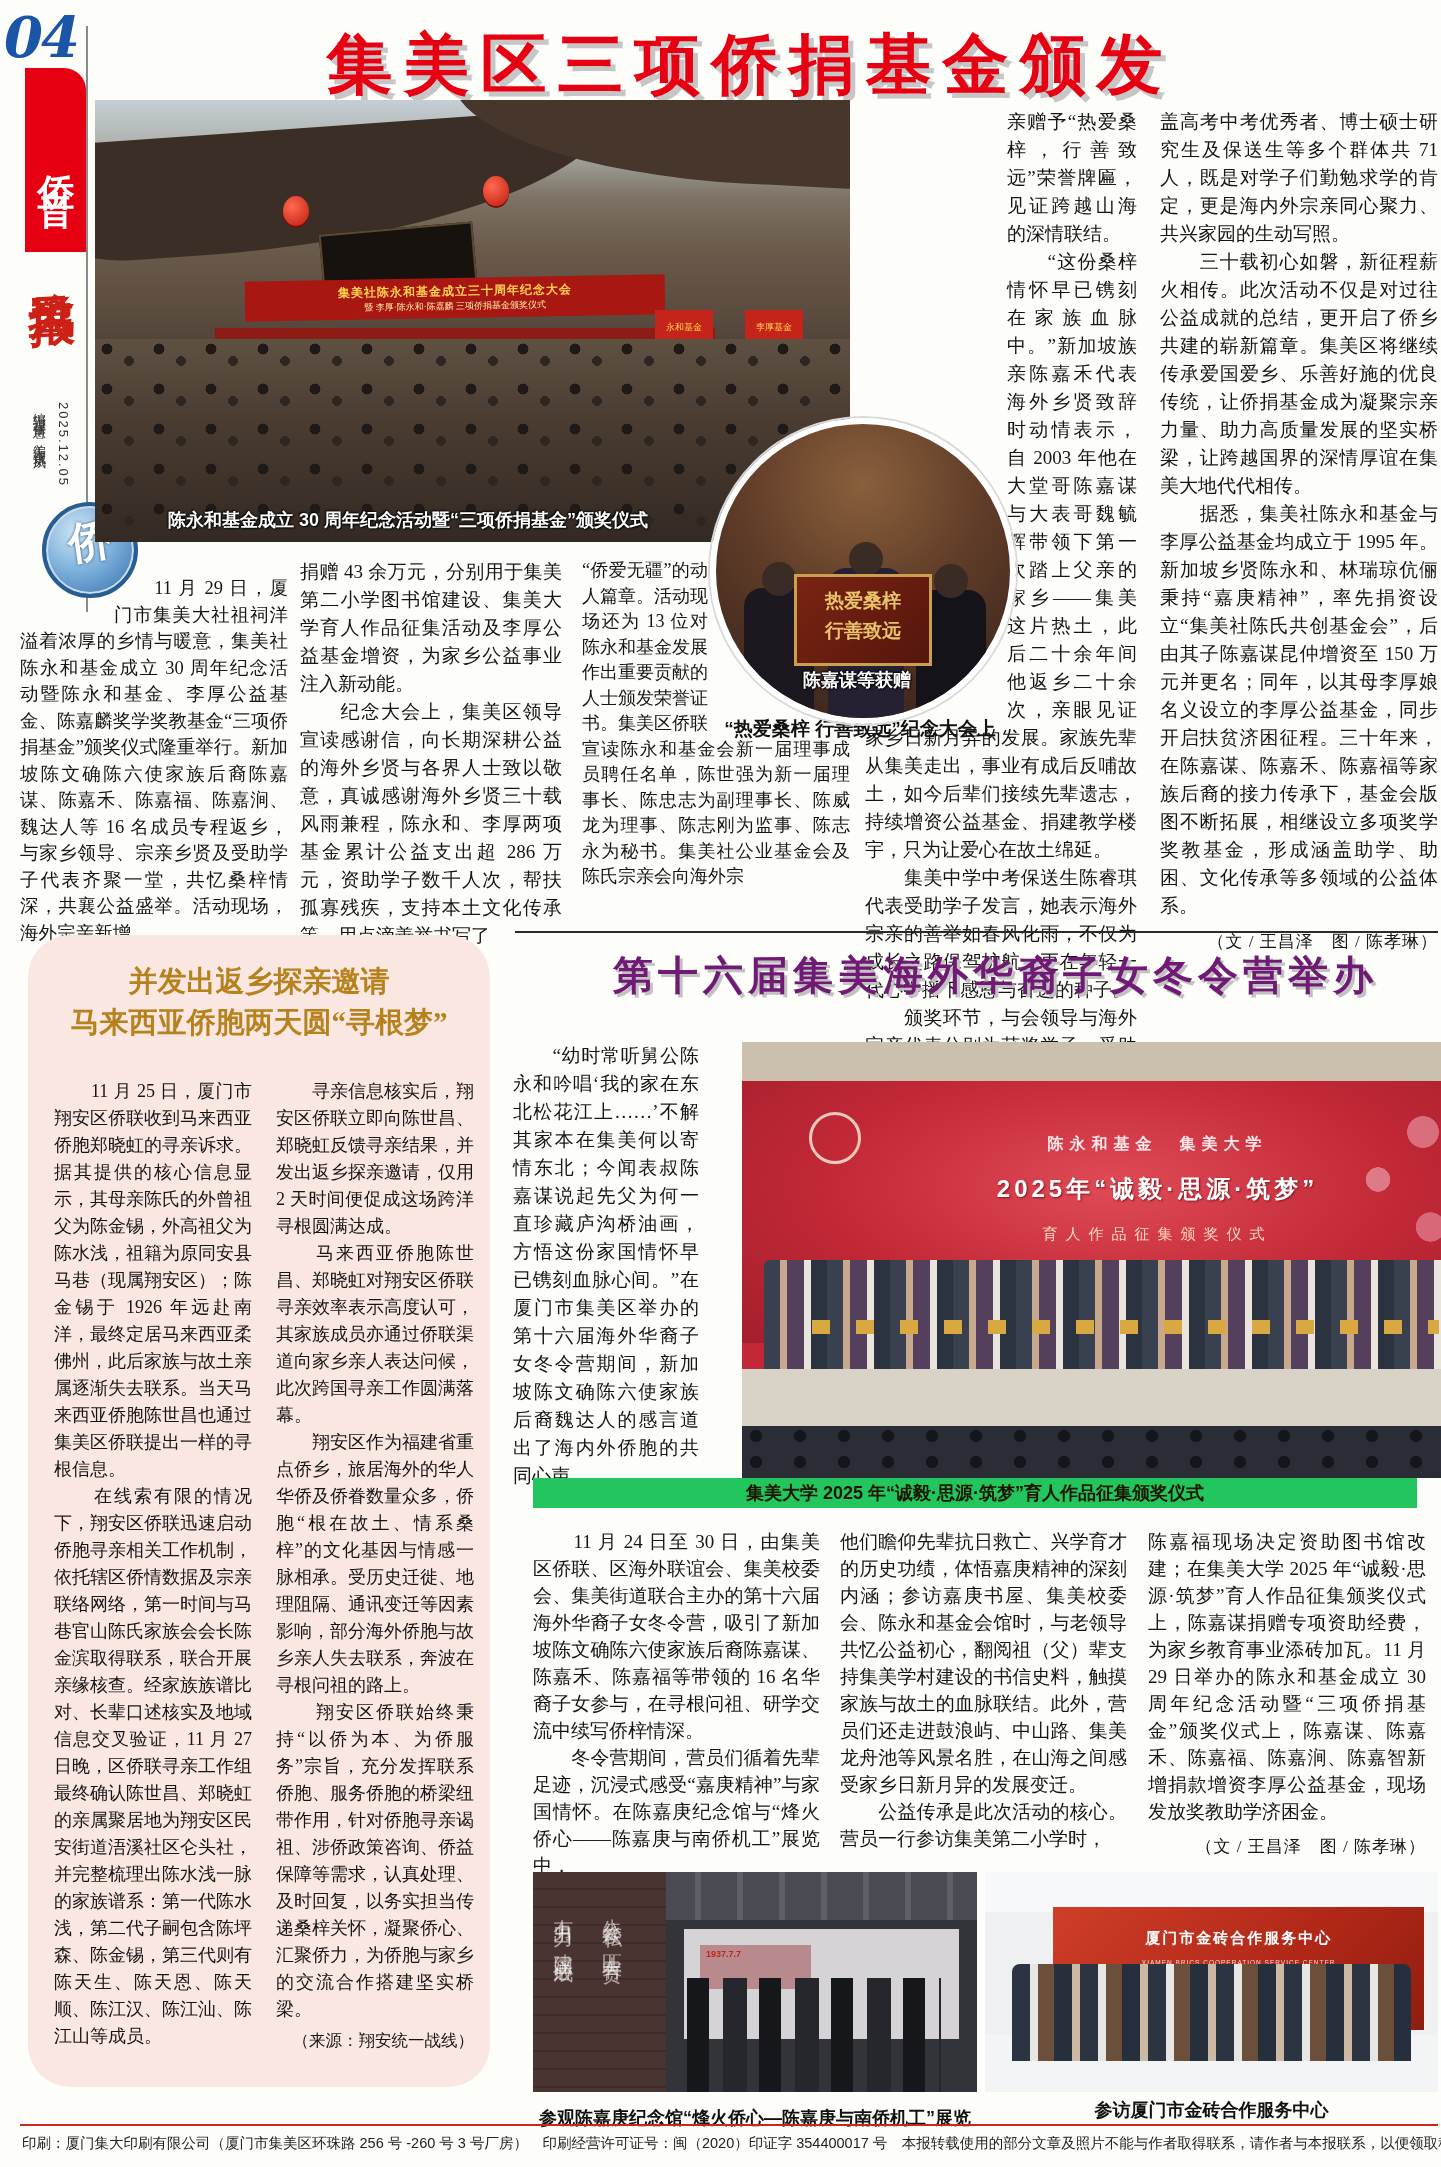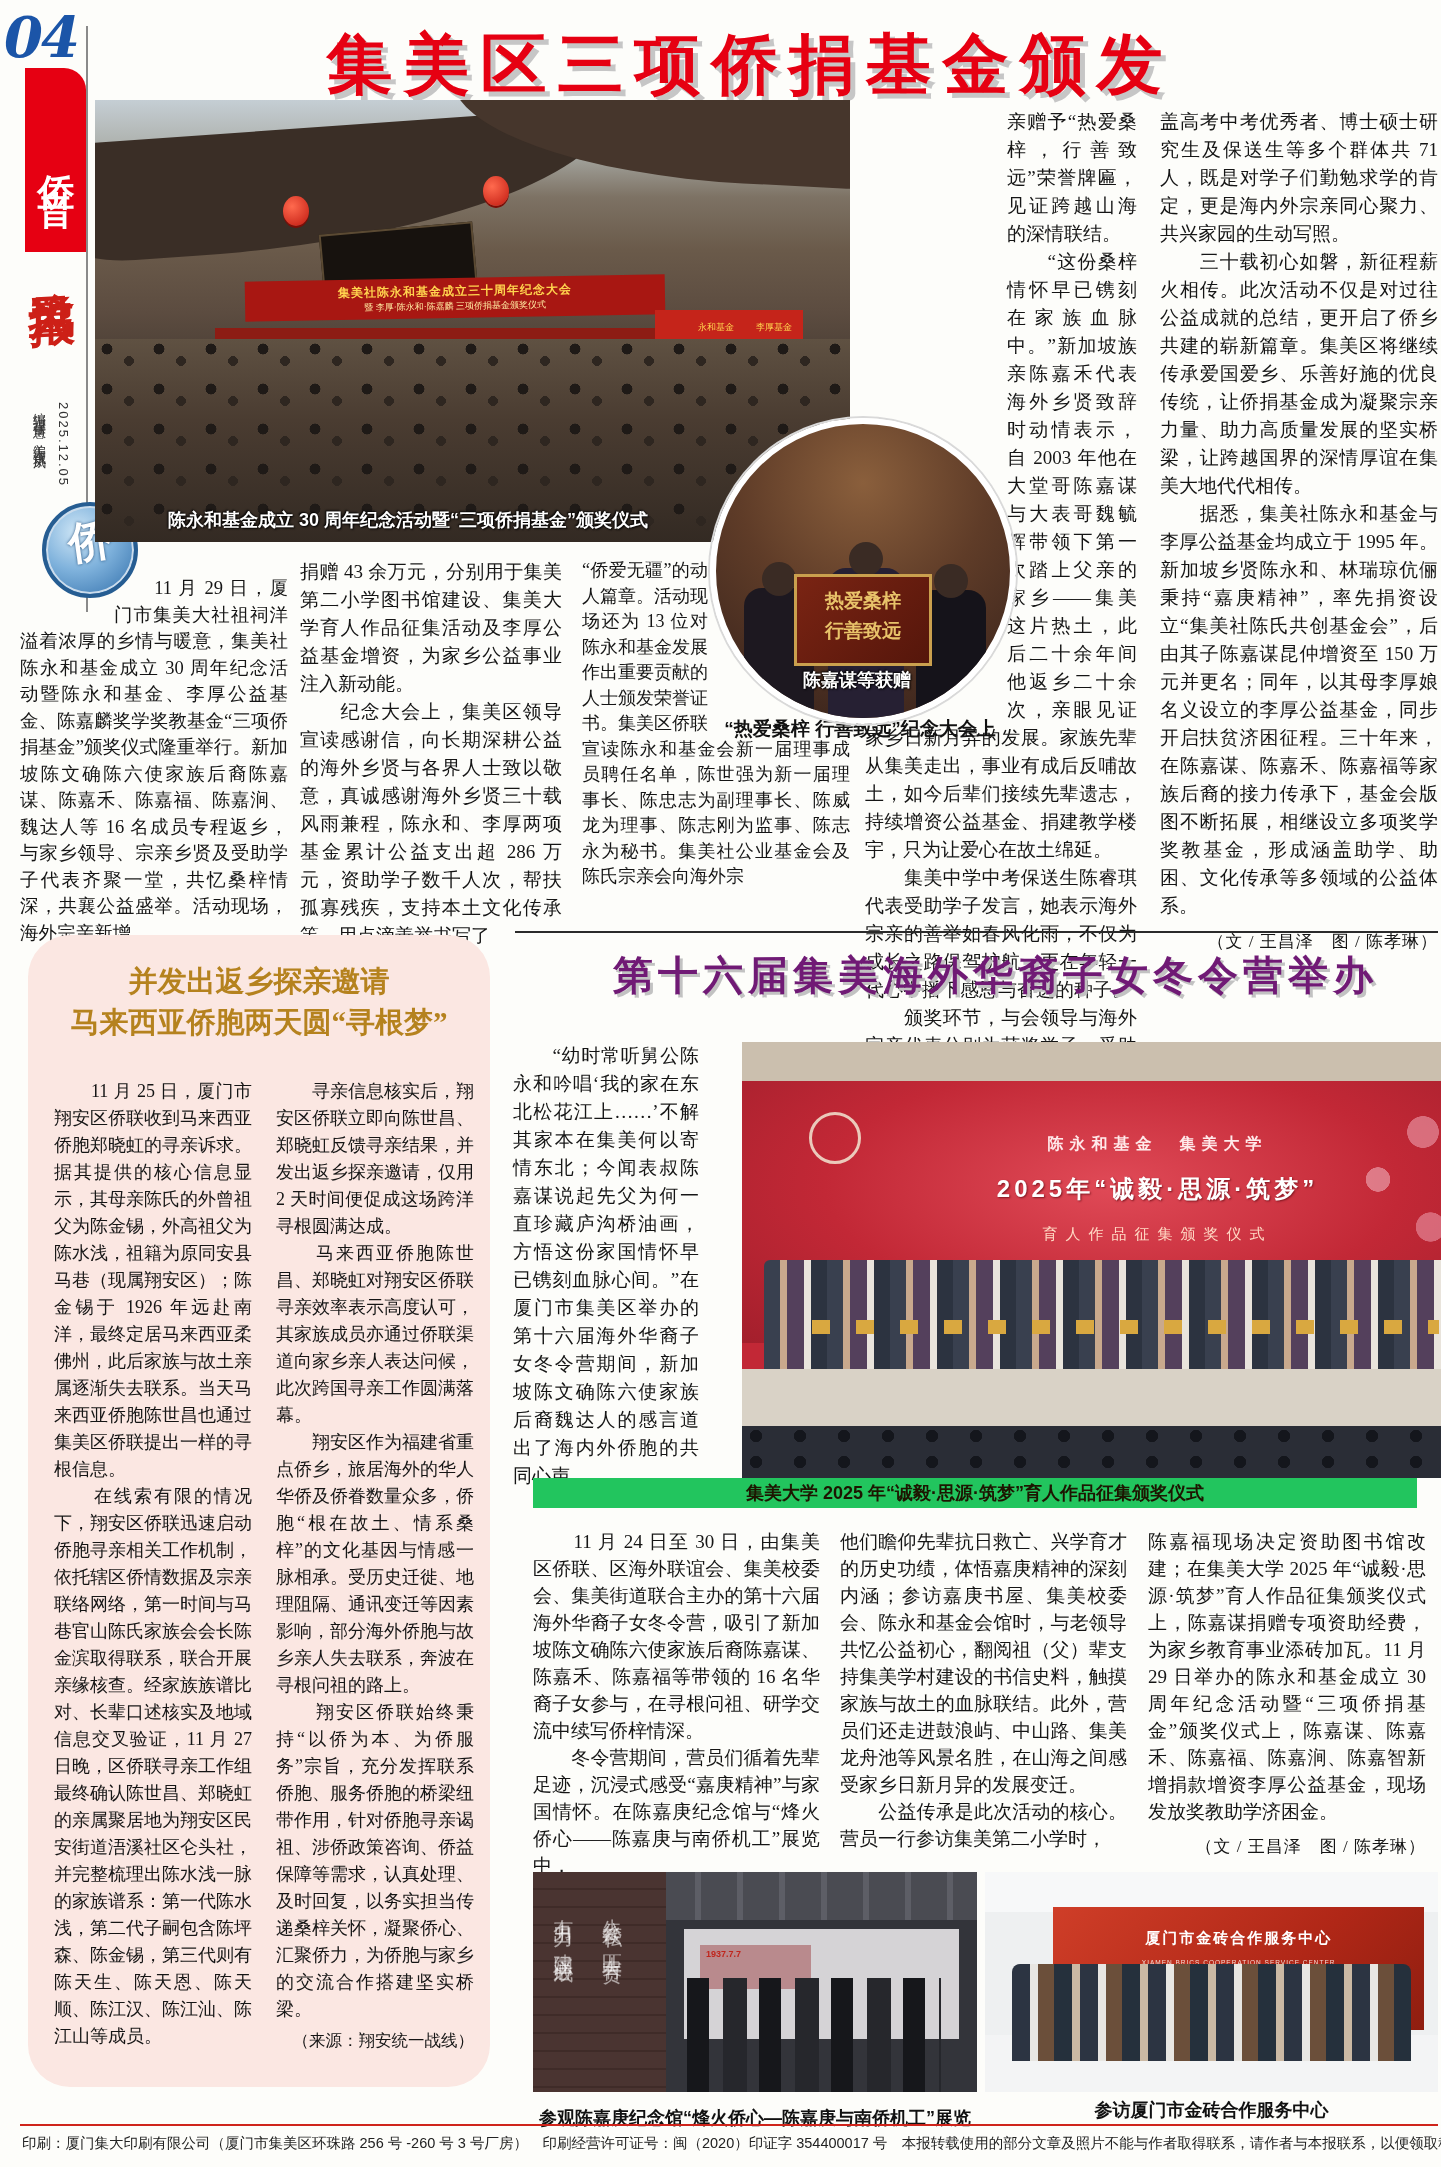--- a/index.html
+++ b/index.html
@@ -170,21 +170,21 @@
     <div class="eave"></div>
     <div class="eave2"></div>
     <div class="plaque-dark"></div>
     <span class="lantern" style="left:188px;top:96px;"></span>
     <span class="lantern" style="left:388px;top:76px;"></span>
     <div class="banner">
       <span class="b1">集美社陈永和基金成立三十周年纪念大会</span>
       <span class="b2">暨 李厚·陈永和·陈嘉麟 三项侨捐基金颁奖仪式</span>
     </div>
     <div class="table"></div>
-    <div class="sign" style="left:560px;padding-left:32px;">永和基金</div>
+    <div class="sign" style="left:560px;">永和基金</div>
     <div class="sign" style="left:650px;">李厚基金</div>
     <div class="crowd"></div>
   </div>
   <div class="abs photo-cap" id="photo1-cap">陈永和基金成立 30 周年纪念活动暨“三项侨捐基金”颁奖仪式</div>
 
   <div class="abs" id="inset">
     <span class="sil" style="left:28px;width:70px;height:130px;"></span>
     <span class="sil" style="left:112px;width:76px;height:150px;background:#262033;"></span>
     <span class="sil" style="left:200px;width:70px;height:128px;background:#15131a;"></span>
     <div class="plq">

